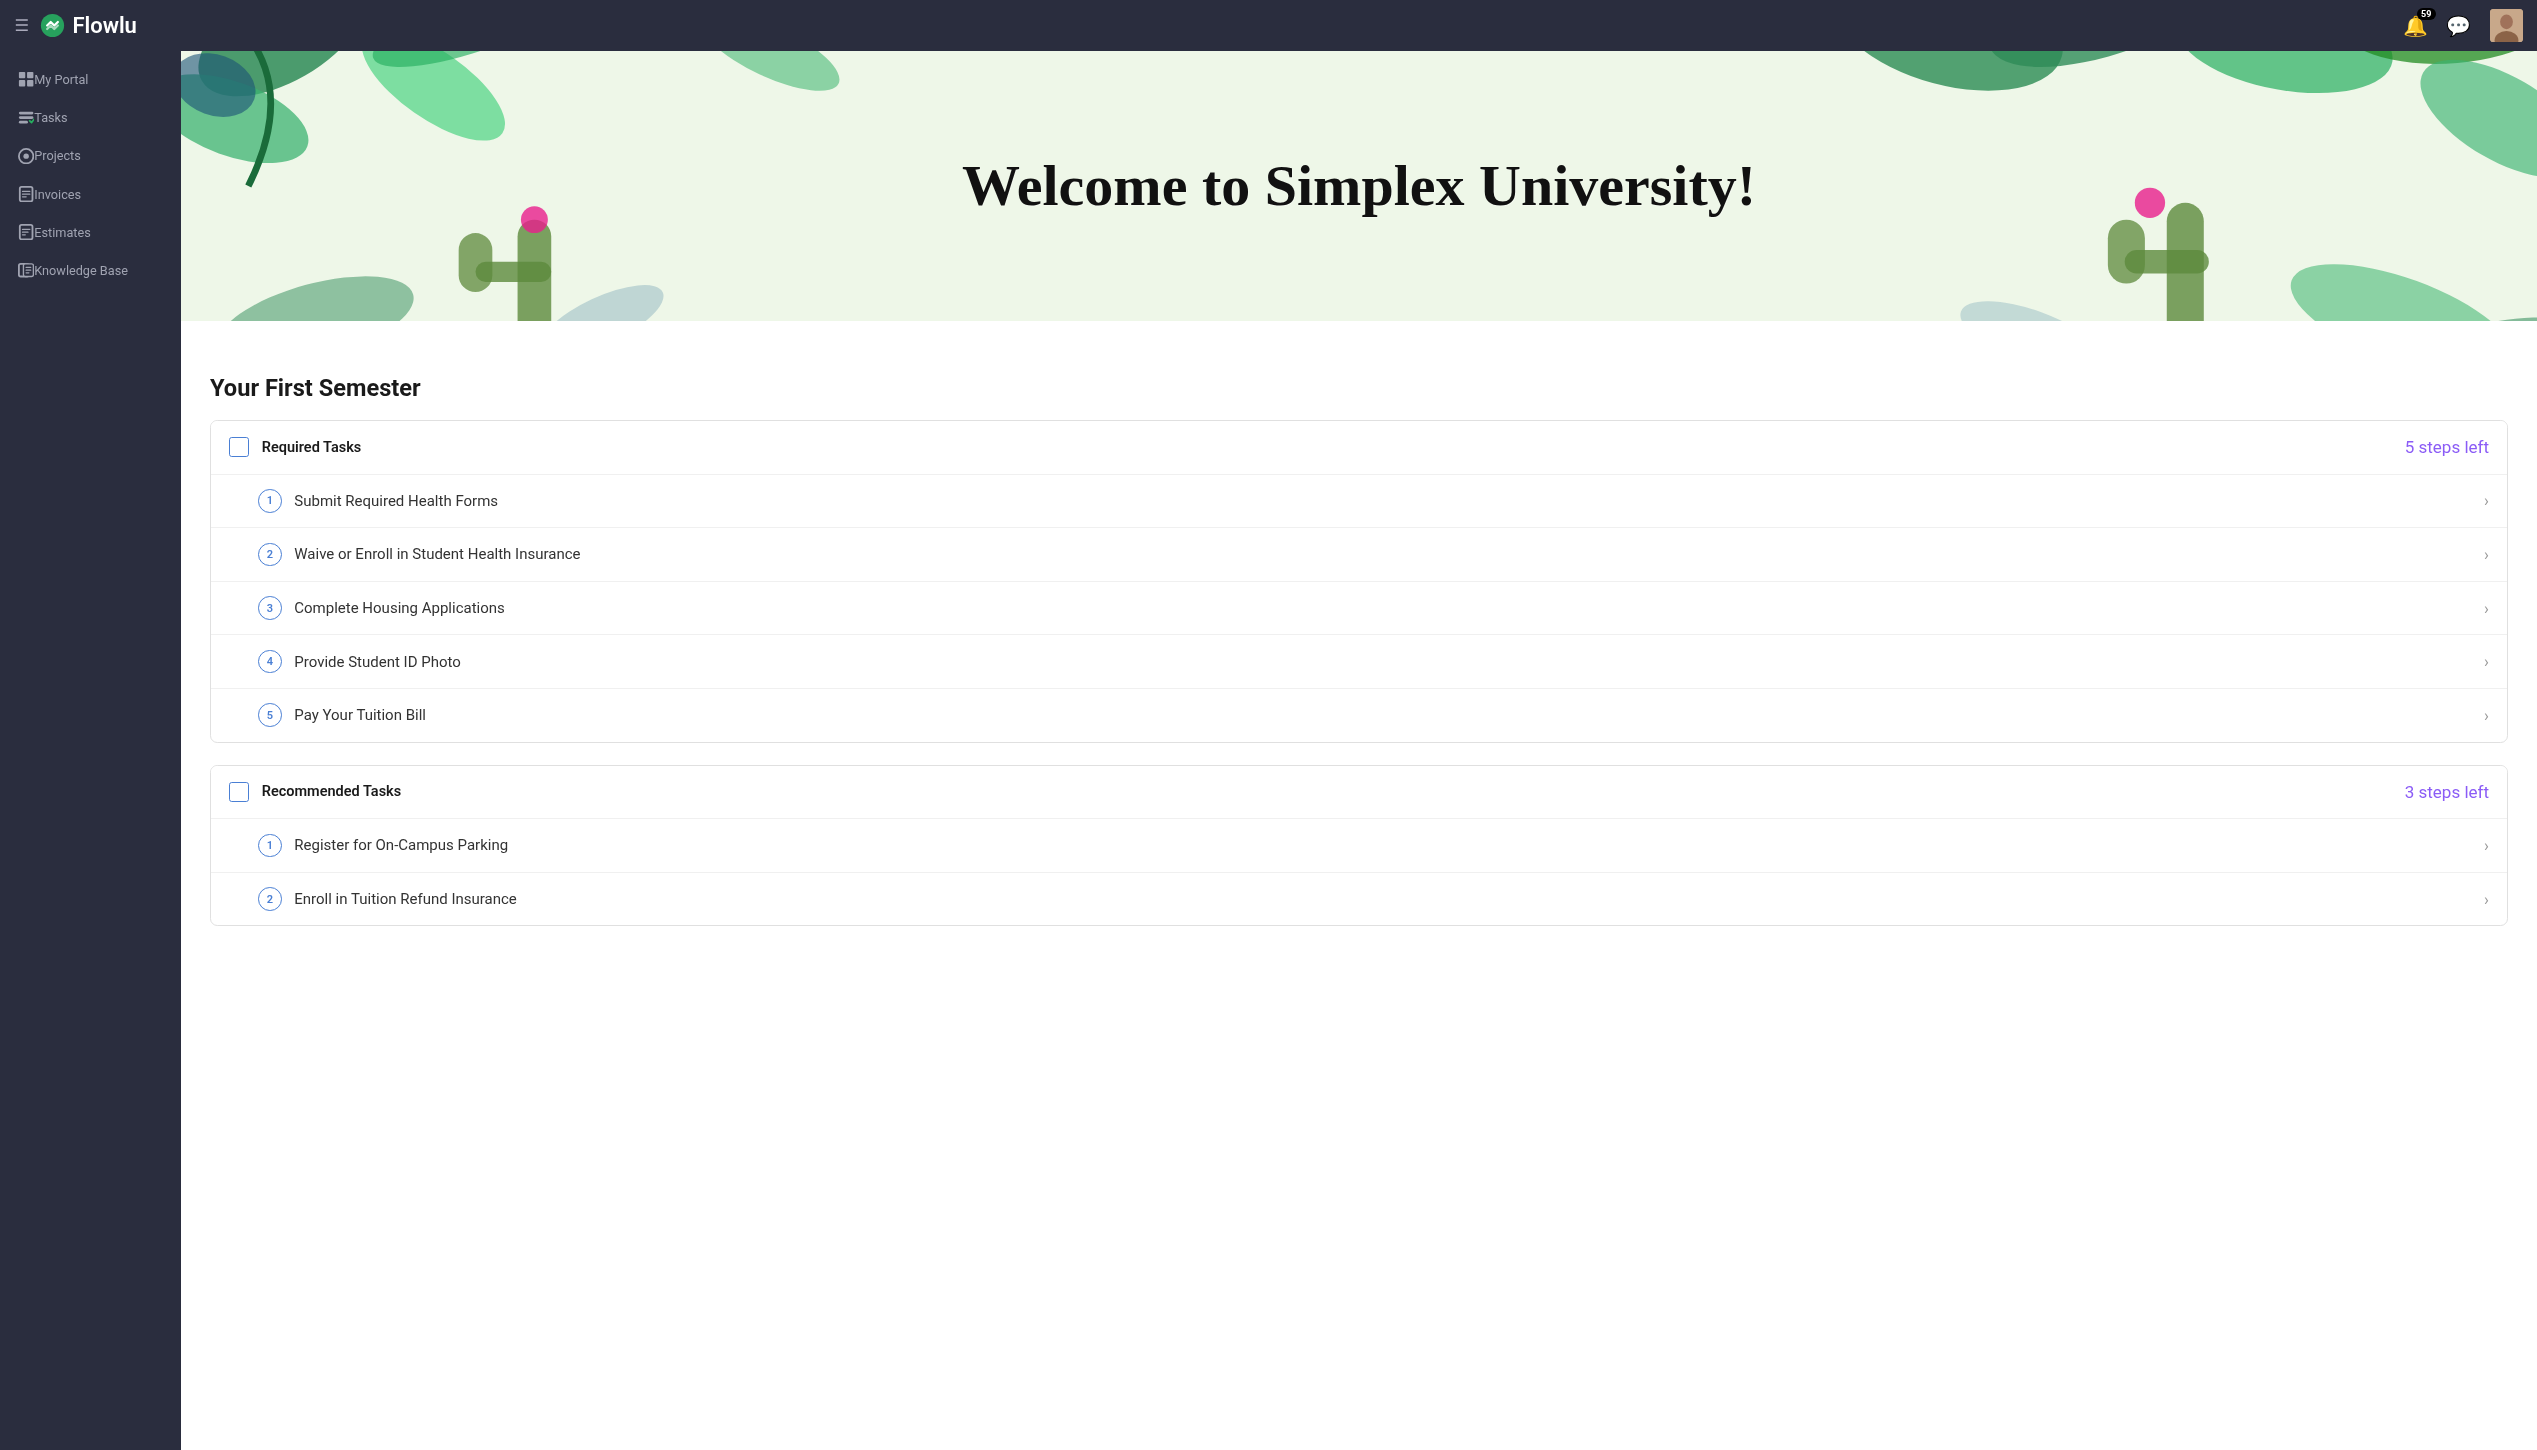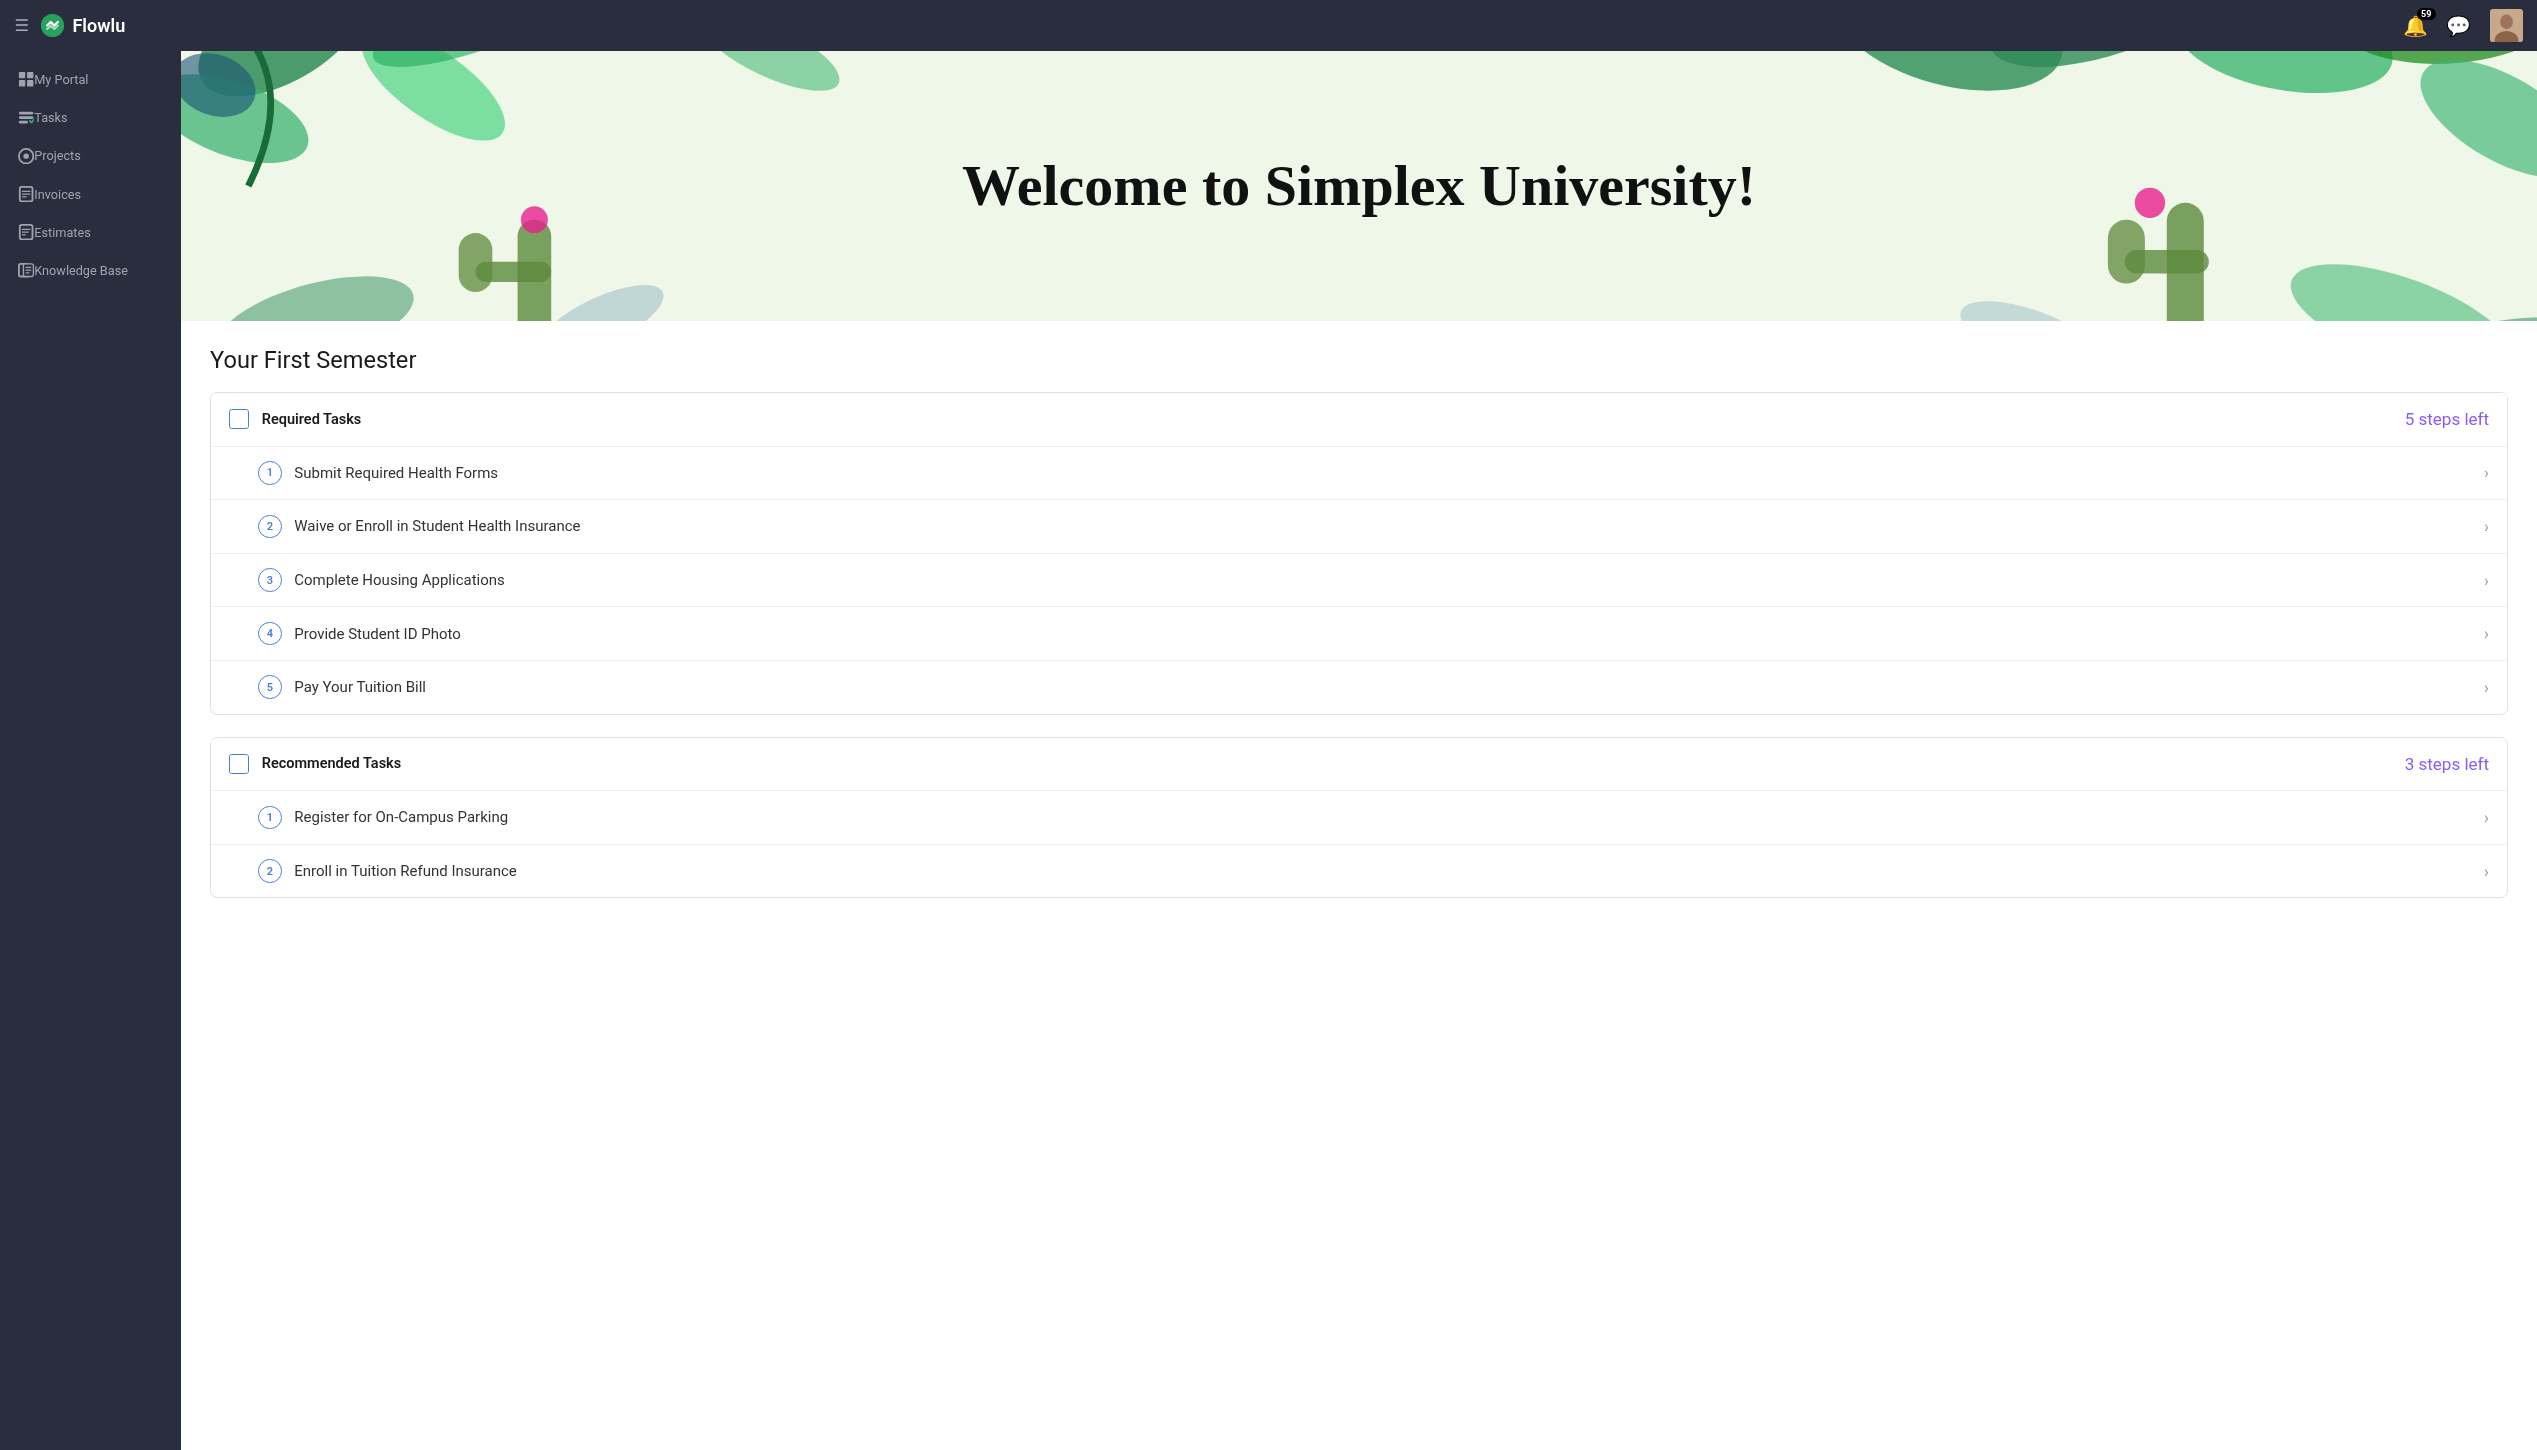--- a/index.html
+++ b/index.html
@@ -13,21 +13,21 @@
       align-items: center;
       padding: 0 14.5px;
       justify-content: space-between;
       flex-shrink: 0;
       z-index: 100;
     }
     .topbar-left { display: flex; align-items: center; gap: 11px; }
     .hamburger-icon { color: #aab; font-size: 16.3px; cursor: pointer; }
     .logo-wrapper { display: flex; align-items: center; gap: 7.3px; }
     .logo-icon { width: 25px; height: 25px; }
-    .logo-text { color: #fff; font-size: 18px; font-weight: 600; }
+    .logo-text { color: #fff; font-size: 22px; font-weight: 600; }
     .topbar-right { display: flex; align-items: center; gap: 18px; }
     .notif-wrapper { position: relative; cursor: pointer; }
     .notif-icon { color: #aab; font-size: 20px; }
     .notif-badge {
       position: absolute;
       top: -5.4px; right: -7.3px;
       background: #000000;
       color: #fff;
       font-size: 9px;
       font-weight: 700;
@@ -86,23 +86,24 @@
       color: #1a1a1a;
       text-align: center;
       line-height: 1.2;
     }
 
     
     .page-content { padding: 25px 29px; }
 
     .section-title {
       font-size: 23.6px;
-      font-weight: 400;
+      font-weight: 700;
       color: #1a1a1a;
       margin-bottom: 18px;
+      margin-top: 28px;
     }
 
     
     .task-group {
       border: 0.9px solid #e0e0e0;
       border-radius: 7.3px;
       margin-bottom: 22px;
       overflow: hidden;
     }
     .task-group-header {

